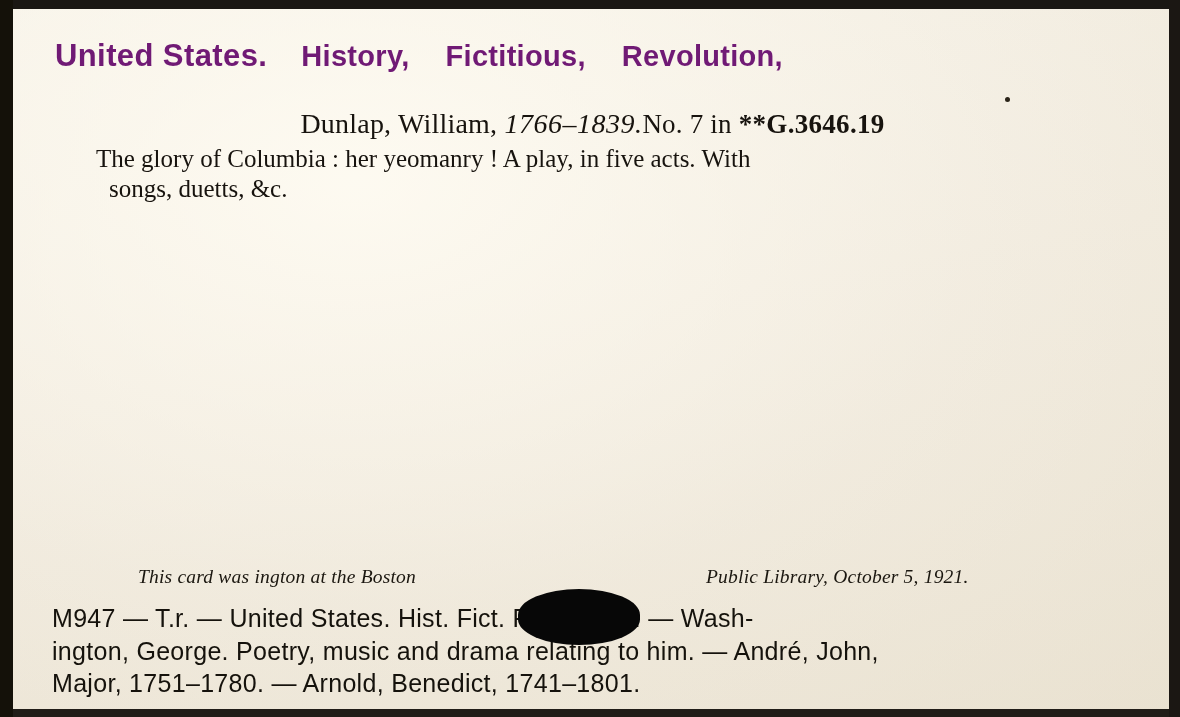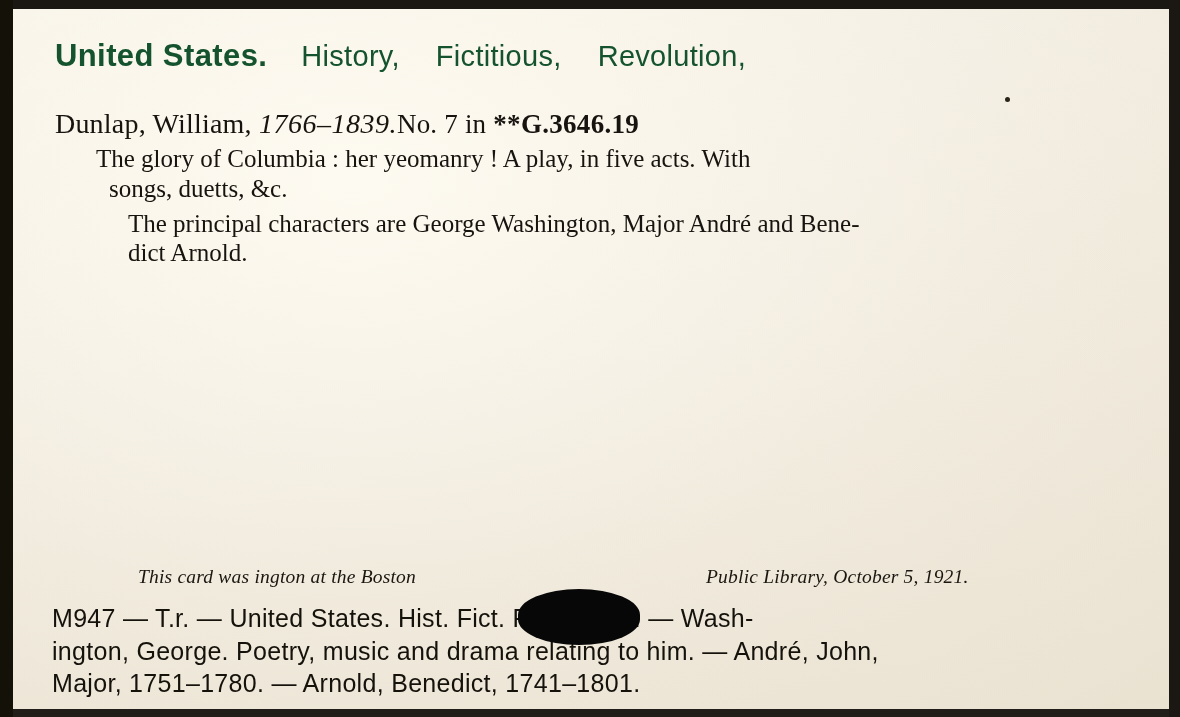--- a/index.html
+++ b/index.html
@@ -47,43 +47,43 @@
   .heading {
     position: absolute;
     left: 55px;
     top: 38px;
     width: 1070px;
     display: flex;
     align-items: baseline;
     font-family: "Liberation Sans", sans-serif;
     font-size: 30px;
     letter-spacing: 0.2px;
-    color: #14532d;
+    color: #701a75;
   }
   .heading .subject-main {
     font-weight: bold;
     font-size: 31px;
     margin-right: 34px;
     letter-spacing: 0.4px;
   }
   .heading .subdiv {
-    font-weight: normal;
+    font-weight: bold;
     font-size: 29px;
     margin-right: 36px;
     letter-spacing: 0.3px;
   }
 
   
   .author-line {
     position: absolute;
     left: 55px;
     top: 108px;
     width: 1075px;
     display: flex;
-    justify-content: flex-start;
+    justify-content: center;
     align-items: baseline;
     font-size: 28px;
   }
   .author-name { letter-spacing: 0.2px; }
   .author-name .dates {
     font-style: italic;
     letter-spacing: 0.5px;
   }
   .callnum {
     font-size: 27px;
@@ -202,24 +202,20 @@
         <span>No. 7 in</span>
         <span class="cn-code">**G.3646.19</span>
       </span>
     </div>
 
     <div class="body-block">
       <div class="para para-1">
         <span>The glory of Columbia : her yeomanry ! A play, in five acts.  With</span>
         <span class="cont">songs, duetts, &amp;c.</span>
       </div>
-      <div class="para para-3">
-        <span>The principal characters are George Washington, Major André and Bene-</span>
-        <span class="cont">dict Arnold.</span>
-      </div>
     </div>
 
     <div class="imprint">
       <span class="left">This card was ington at the Boston</span>
       <span class="right">Public Library, October 5, 1921.</span>
     </div>
 
     <div class="tracings">
       <div class="tr-line">M947 — T.r. — United States.            Hist. Fict. Revolution. — Wash-</div>
       <div class="tr-line">ington, George. Poetry, music and drama relating to him. — André, John,</div>

